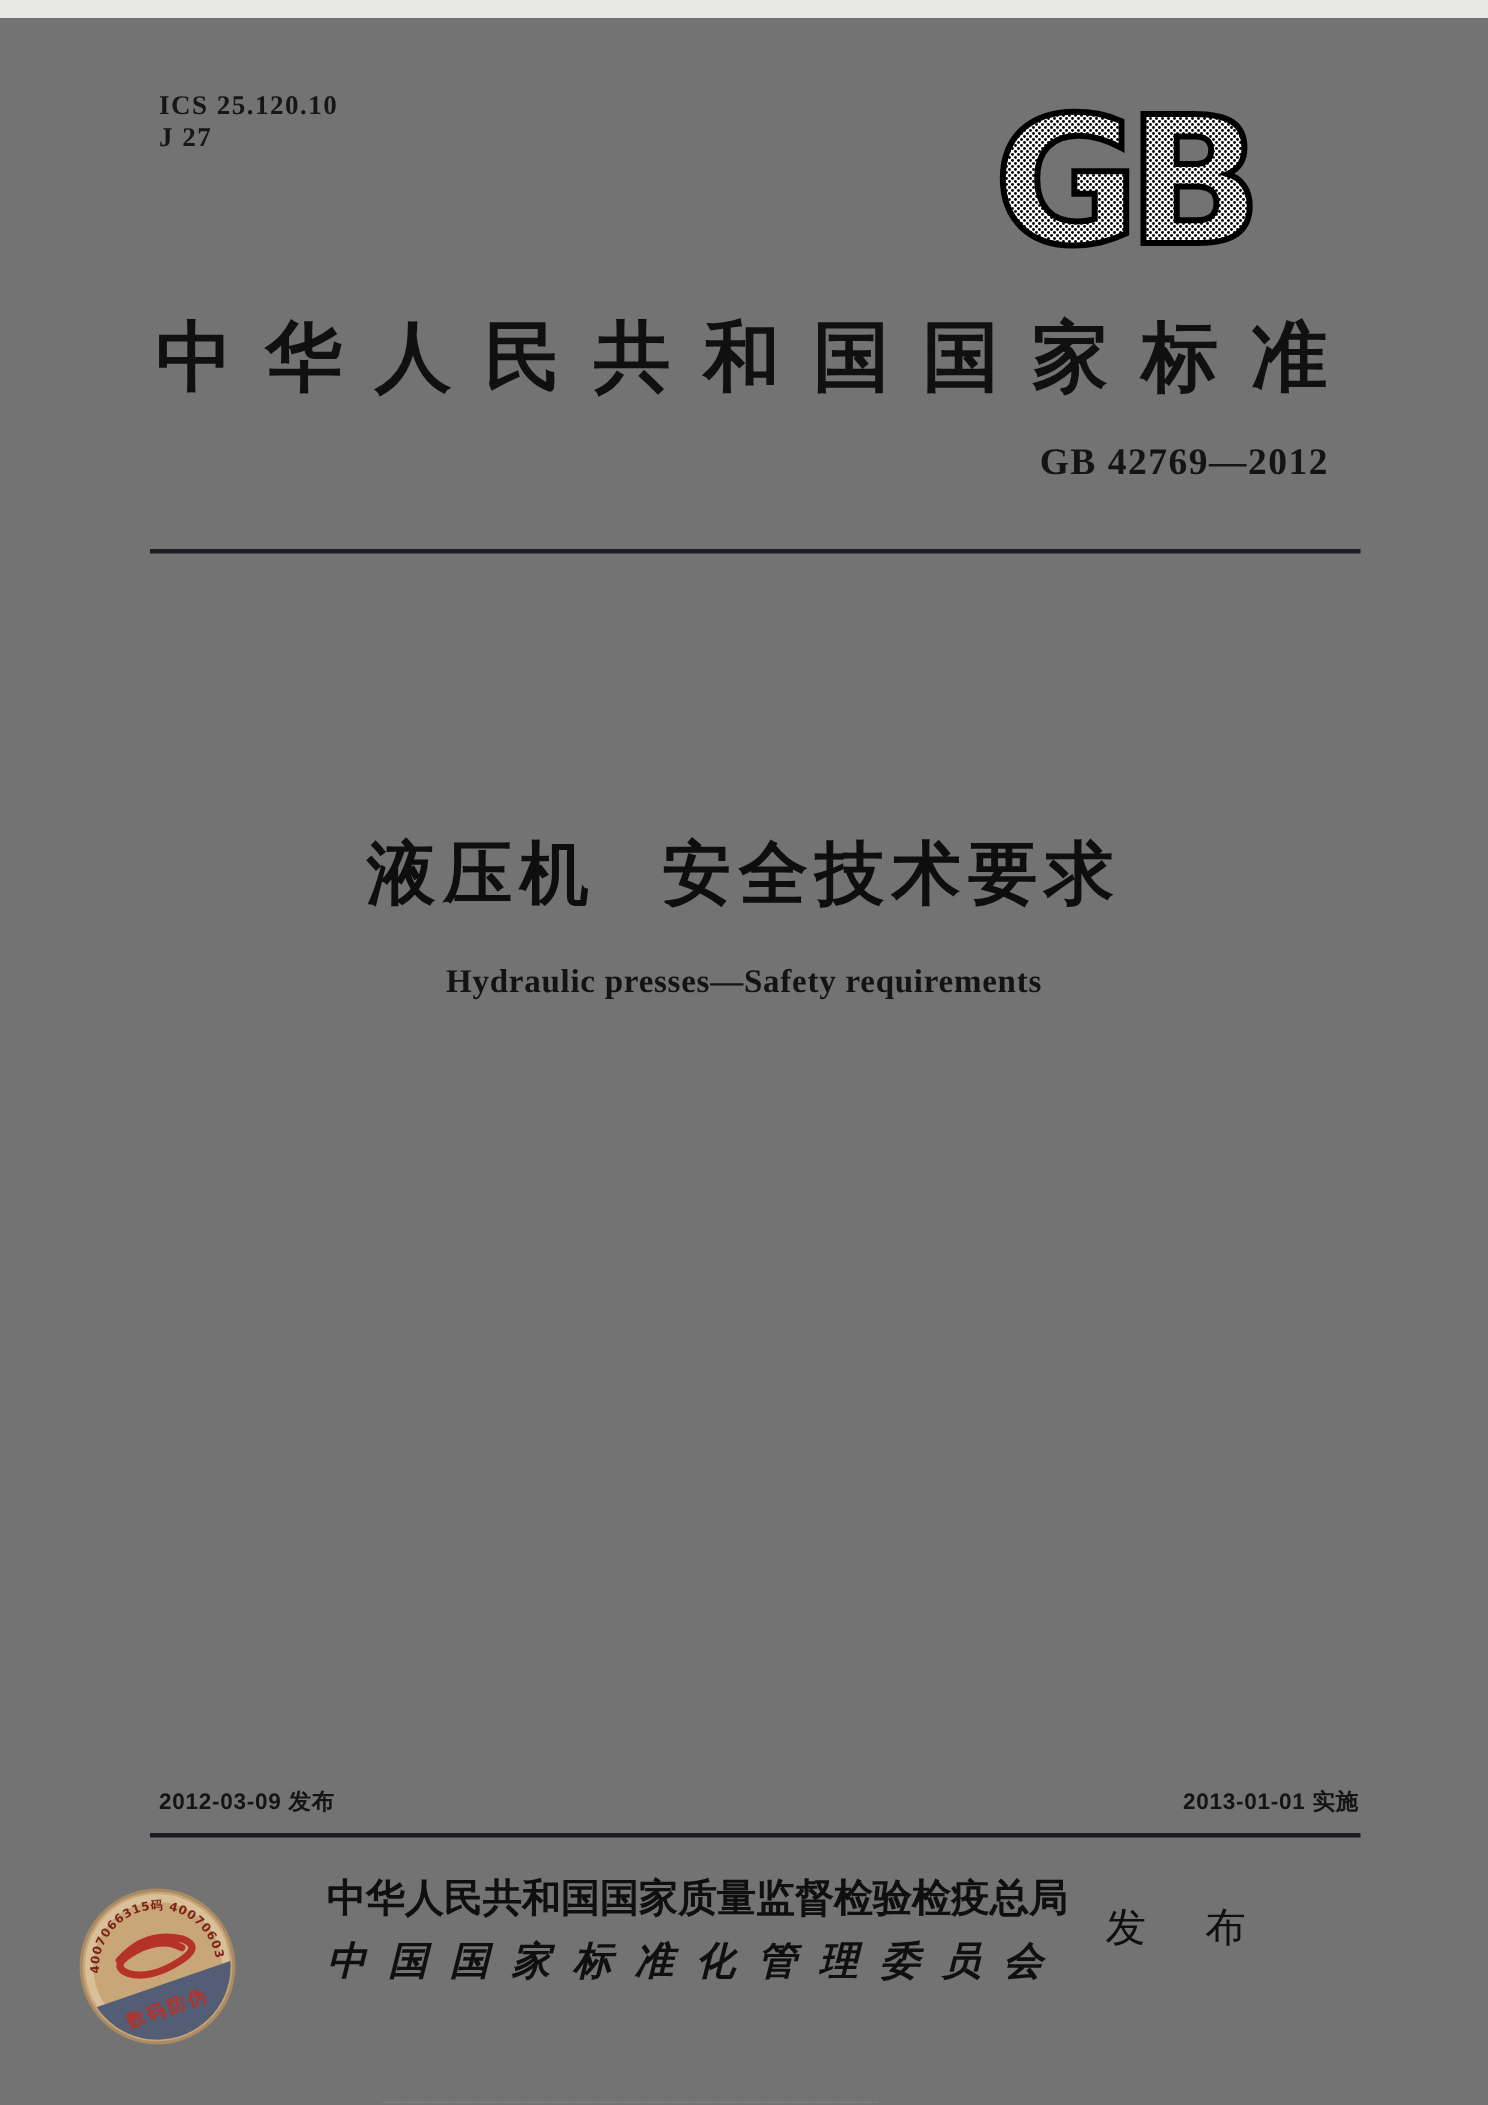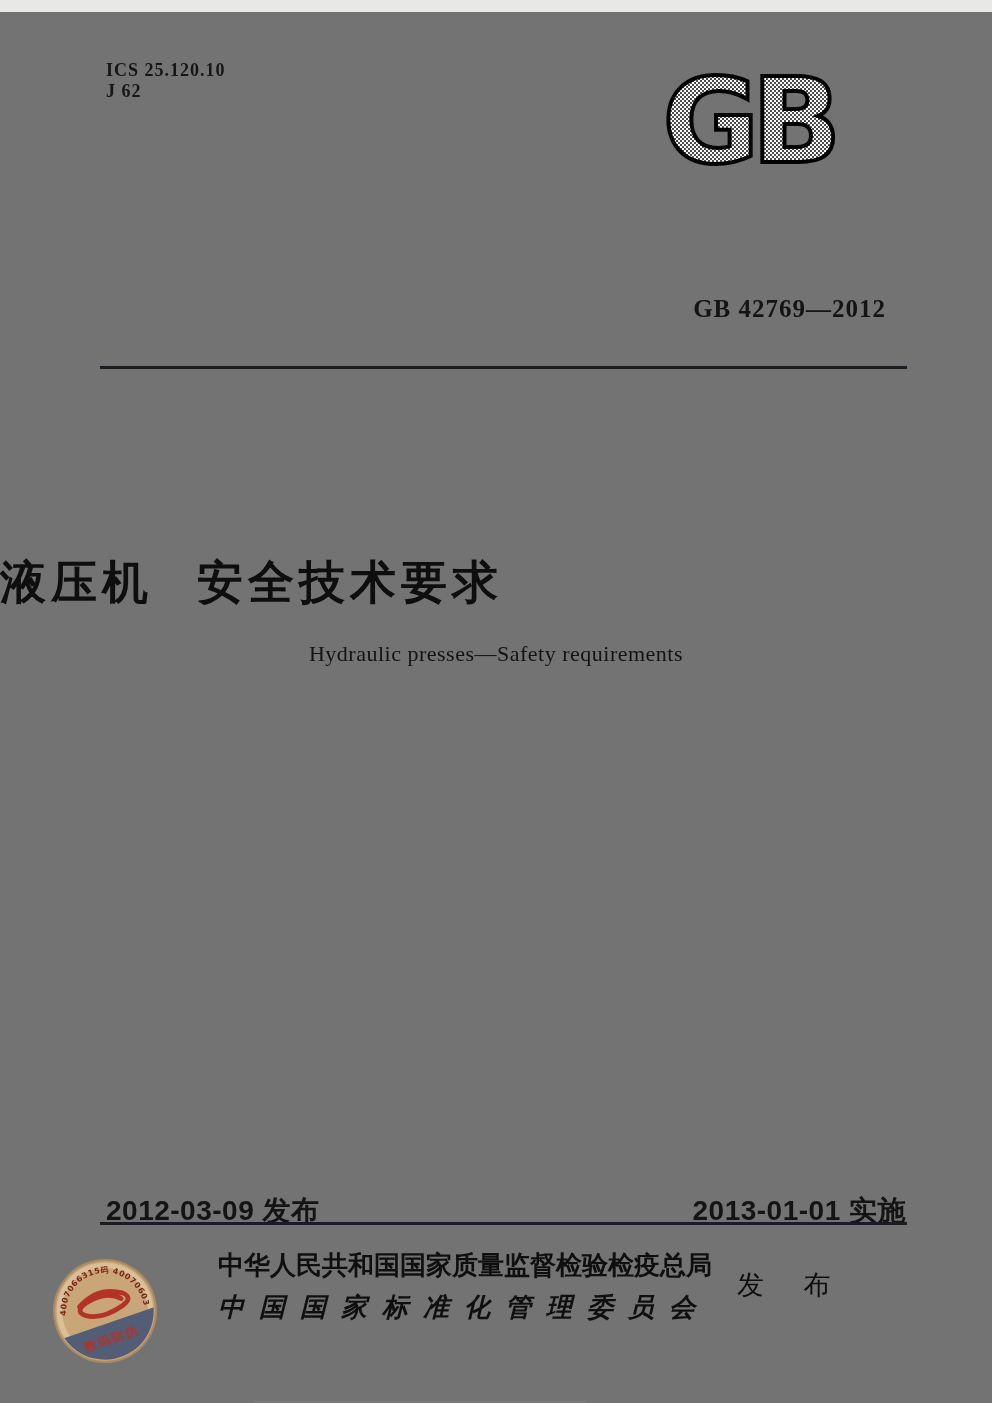--- a/index.html
+++ b/index.html
@@ -72,55 +72,55 @@
   }
   .rule-top { top: 354px; }
   .rule-bottom { top: 1210px; }
 
   
   .doc-title {
     position: absolute;
     left: 0;
     right: 0;
     top: 540px;
-    text-align: left;
+    text-align: center;
     font-family: "Liberation Sans", sans-serif;
     font-weight: bold;
     font-size: 46px;
     letter-spacing: 5px;
     color: #0e0e0e;
     white-space: nowrap;
   }
   .doc-title .title-gap { display: inline-block; width: 44px; }
 
   
   .doc-subtitle {
     position: absolute;
     left: 0;
     right: 0;
     top: 629px;
     text-align: center;
     font-family: "Liberation Serif", serif;
-    font-weight: normal;
+    font-weight: bold;
     font-size: 22px;
     letter-spacing: 0.5px;
     color: #131313;
   }
 
   
   .date-row {
     position: absolute;
     left: 106px;
     top: 1180px;
     width: 800px;
     display: flex;
     justify-content: space-between;
     font-family: "Liberation Sans", sans-serif;
     font-weight: bold;
-    font-size: 28px;
+    font-size: 15px;
     letter-spacing: 0.5px;
     color: #141414;
     gap: 46px;
   }
 
   
   .publisher-block {
     position: absolute;
     left: 218px;
     top: 1236px;
@@ -173,34 +173,35 @@
     opacity: 0.55;
   }
 </style>
 </head>
 <body>
 
 <div class="page">
 
   <div class="ics-block">
     <div>ICS 25.120.10</div>
-    <div>J 62</div>
+    <div>J 27</div>
   </div>
 
   <svg class="gb-logo" viewBox="0 0 200 112" aria-hidden="true">
     <defs>
       <pattern id="halftone" width="4" height="4" patternUnits="userSpaceOnUse">
         <rect width="4" height="4" fill="#ffffff"></rect>
         <circle cx="1" cy="1" r="0.95" fill="#000000"></circle>
         <circle cx="3" cy="3" r="0.95" fill="#000000"></circle>
       </pattern>
     </defs>
     <text x="100" y="98" text-anchor="middle" font-family="'DejaVu Sans', sans-serif" font-weight="bold" font-size="118" letter-spacing="-8" fill="url(#halftone)" stroke="#000000" stroke-width="4">GB</text>
   </svg>
 
+  <div class="standard-heading">中华人民共和国国家标准</div>
 
   <div class="standard-number">GB 42769—2012</div>
 
   <div class="rule rule-top"></div>
 
   <div class="doc-title">
     <span>液压机</span><span class="title-gap"></span><span>安全技术要求</span>
   </div>
 
   <div class="doc-subtitle">Hydraulic presses—Safety requirements</div>

